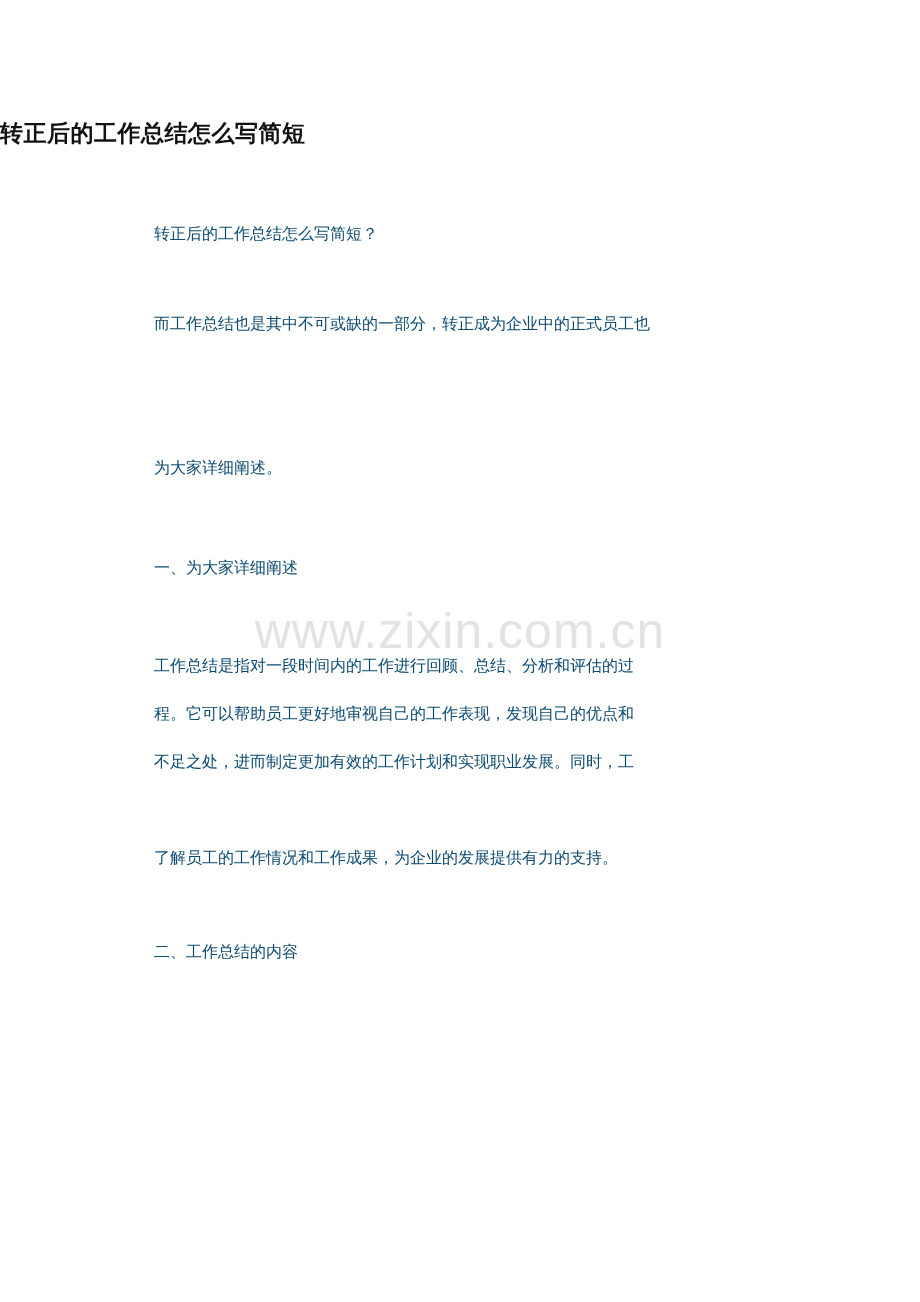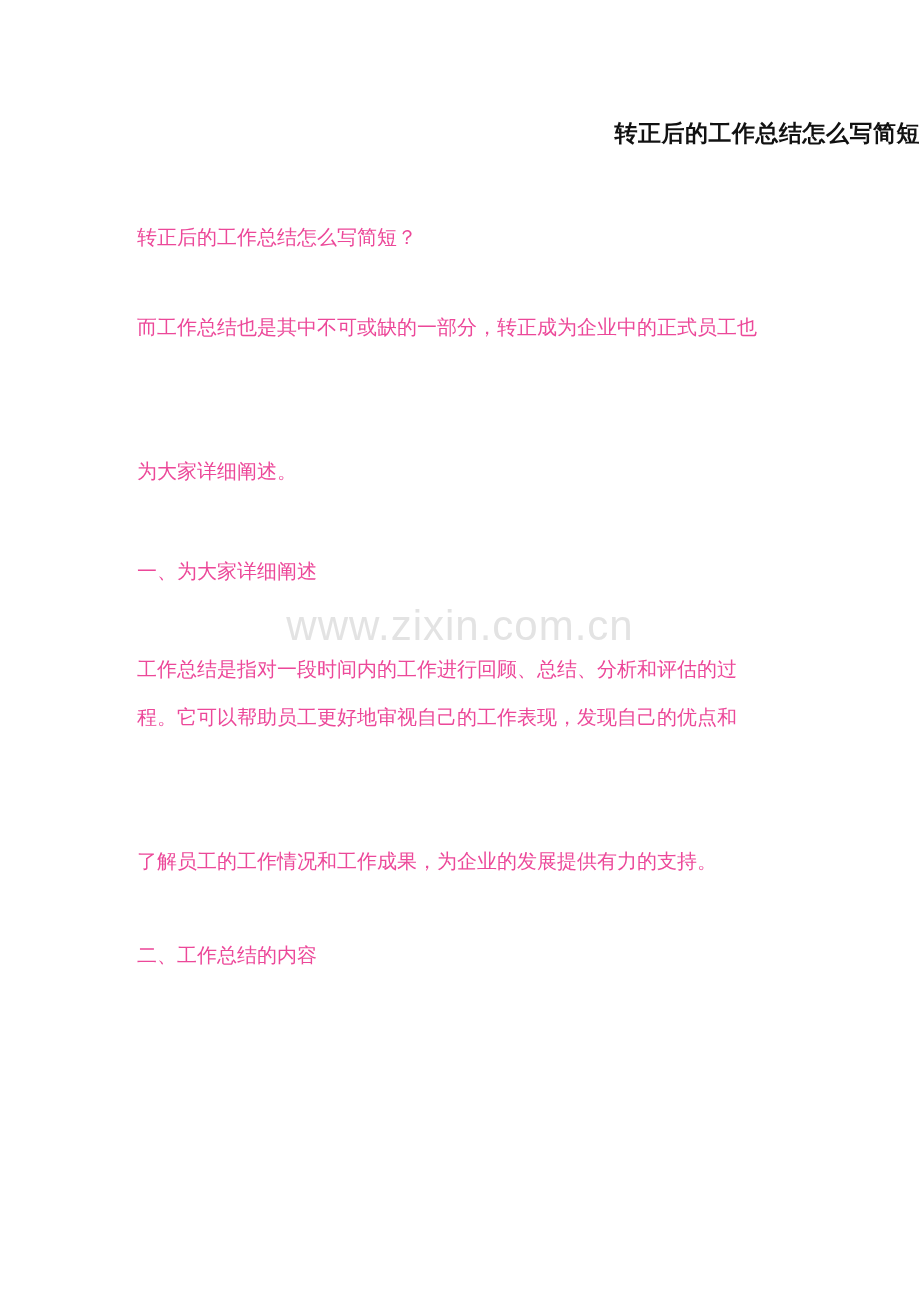--- a/index.html
+++ b/index.html
@@ -1,24 +1,24 @@
 <!DOCTYPE html>
 <html><head>
 <meta charset="utf-8">
 <style>
   html, body { margin: 0; padding: 0; background: #ffffff; }
   body { width: 920px; height: 1302px; position: relative; overflow: hidden;
          font-family: "DejaVu Serif", "Liberation Serif", serif; color: #1a1a1a; }
   .page { position: absolute; left: 0; top: 0; width: 920px; height: 1302px; }
-  .title { position: absolute; top: 118px; left: 0; width: 920px; text-align: right;
+  .title { position: absolute; top: 118px; left: 0; width: 920px; text-align: left;
            font-family: "DejaVu Sans", "Liberation Sans", sans-serif; font-weight: bold;
            font-size: 23px; letter-spacing: 0.5px; color: #111; }
-  .line { position: absolute; left: 137px; font-size: 20px; white-space: nowrap; color: #ec4899; }
+  .line { position: absolute; left: 154px; font-size: 16px; white-space: nowrap; color: #0c4a6e; }
   .watermark { position: absolute; top: 602px; left: 0; width: 920px; text-align: center;
-               font-family: "Liberation Sans", "DejaVu Sans", sans-serif; font-size: 42px;
+               font-family: "Liberation Sans", "DejaVu Sans", sans-serif; font-size: 50px;
                color: #e3e3e3; letter-spacing: 1px; z-index: 0; }
   .text-layer { position: absolute; left: 0; top: 0; width: 920px; height: 1302px; z-index: 1; }
 </style>
 </head>
 <body>
 
 <div class="page">
   <div class="watermark">www.zixin.com.cn</div>
 
   <div class="text-layer">
@@ -26,18 +26,19 @@
 
     <div class="line" style="top:224px">转正后的工作总结怎么写简短？</div>
 
     <div class="line" style="top:314px">而工作总结也是其中不可或缺的一部分，转正成为企业中的正式员工也</div>
     <div class="line" style="top:458px">为大家详细阐述。</div>
 
     <div class="line" style="top:558px">一、为大家详细阐述</div>
 
     <div class="line" style="top:656px">工作总结是指对一段时间内的工作进行回顾、总结、分析和评估的过</div>
     <div class="line" style="top:704px">程。它可以帮助员工更好地审视自己的工作表现，发现自己的优点和</div>
+    <div class="line" style="top:752px">不足之处，进而制定更加有效的工作计划和实现职业发展。同时，工</div>
     <div class="line" style="top:848px">了解员工的工作情况和工作成果，为企业的发展提供有力的支持。</div>
 
     <div class="line" style="top:942px">二、工作总结的内容</div>
 
   </div>
 </div>
 
 </body></html>

